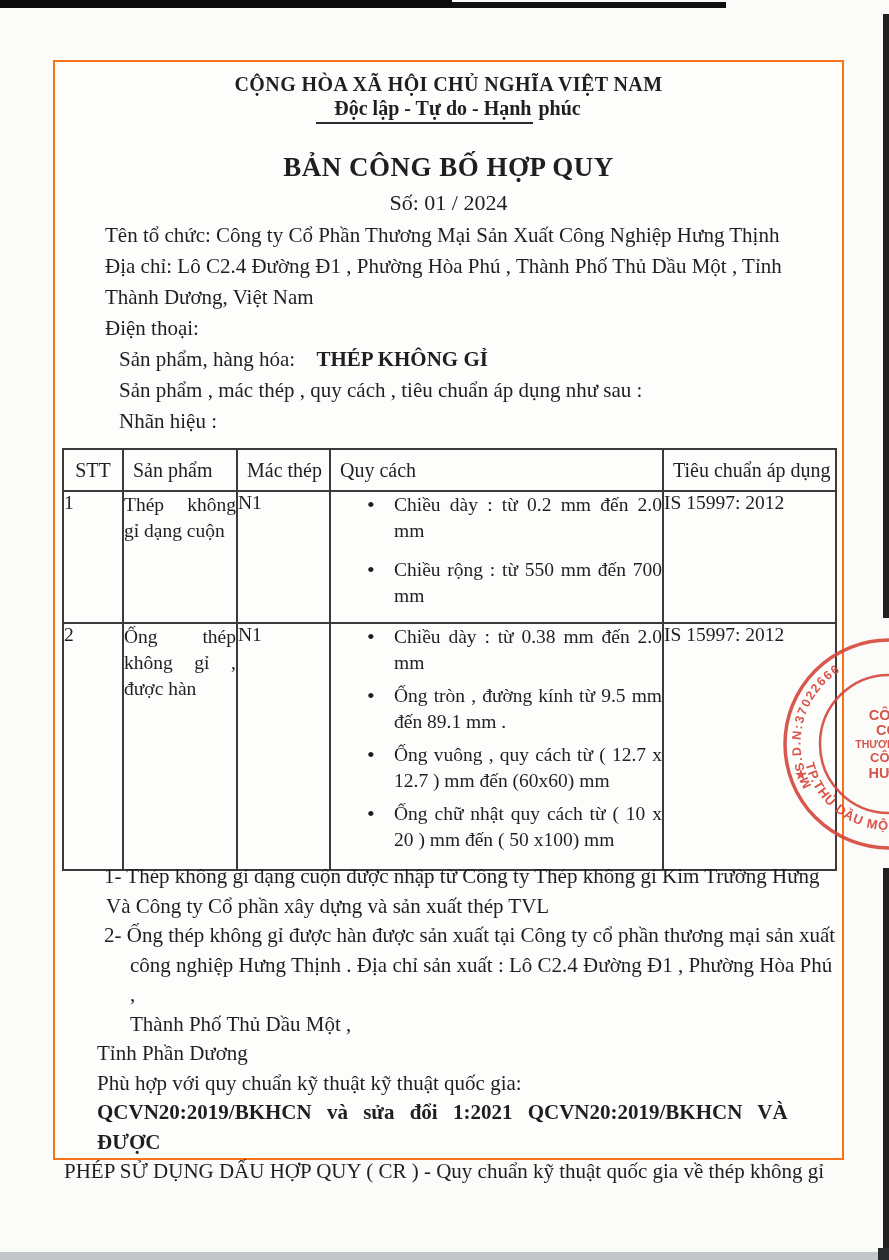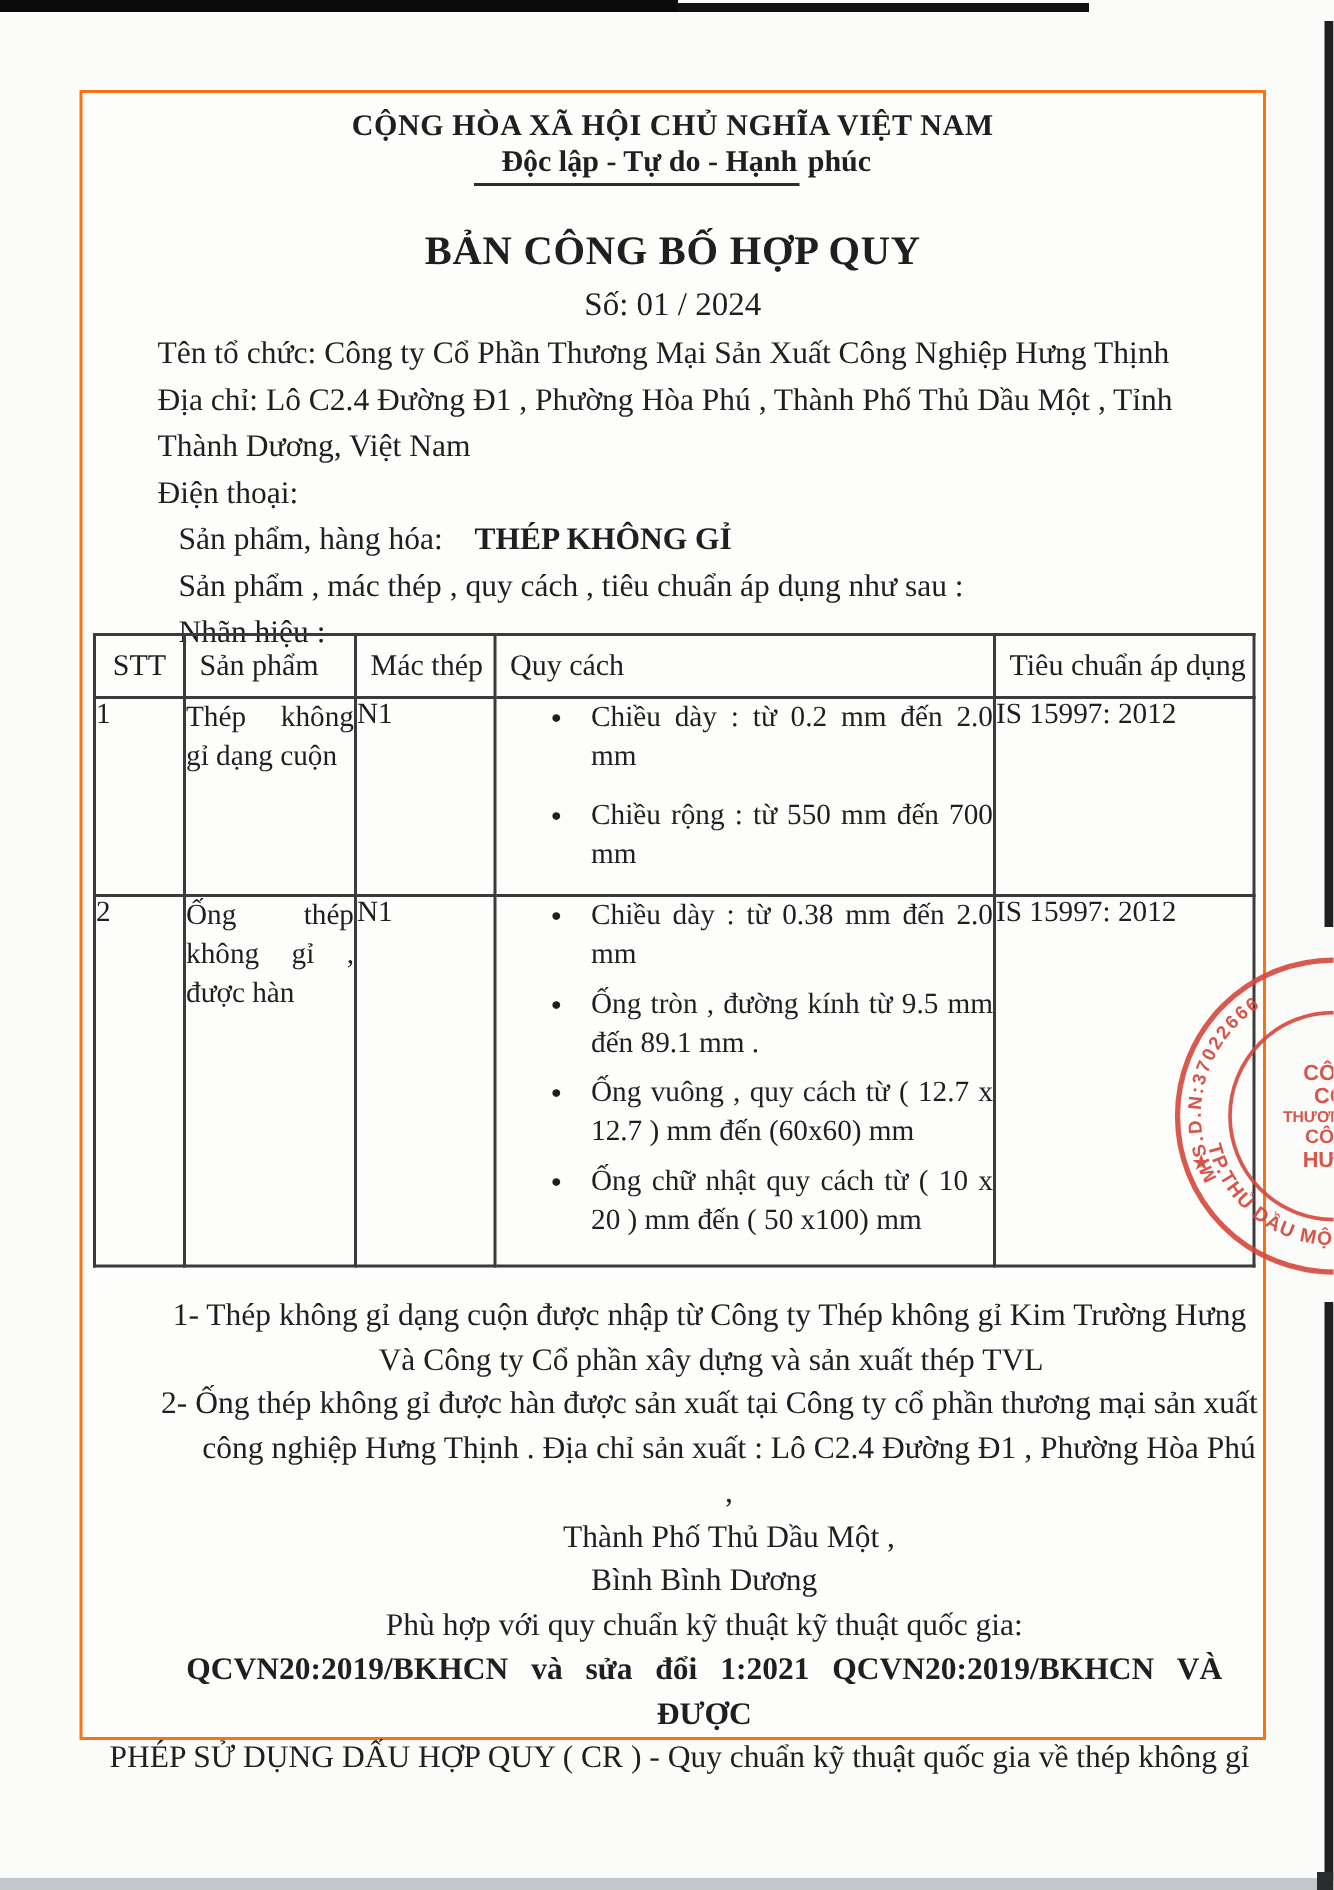--- a/index.html
+++ b/index.html
@@ -32,21 +32,21 @@
   .doc-title{top:90px;font-size:27px;font-weight:bold;letter-spacing:.5px;}
   .doc-number{top:128px;font-size:22px;}
 
   .info{top:158px;left:0;width:100%;font-size:21px;line-height:31px;}
   .info div{padding-left:50px;}
   .info .ind2{padding-left:64px;}
   .bold{font-weight:bold;margin-left:16px;}
 
   
   table.spec{
-    position:absolute;left:7px;top:360px;width:773px;
+    position:absolute;left:7px;top:386px;width:773px;
     border-collapse:collapse;table-layout:fixed;
     font-size:19.5px;
     padding-left:27px;
   }
   table.spec td,table.spec th{
     border:2px solid #3b3b3b;vertical-align:top;
     font-weight:normal;text-align:left;padding:0;
   }
   tr.hdr th{height:40px;vertical-align:middle;padding-left:9px;font-size:20px;}
   tr.hdr th.c{text-align:center;padding-left:0;}
@@ -62,21 +62,21 @@
     display:grid;grid-template-columns:30px 1fr;
     margin:0 0 7px 33px;line-height:26px;
   }
   .bitem .dot{text-align:left;padding-left:3px;}
   .dot::before{content:"•";font-size:22px;}
   .btext{text-align:justify;}
   .gap1 .bitem{margin-bottom:13px;}
 
   
   .notes{top:800px;left:9px;width:778px;font-size:21px;line-height:29.5px;}
-  .notes div{padding-left:33px;text-align:center;}
+  .notes div{padding-left:33px;}
   .notes .n-item{padding-left:40px;}
   .notes .n-item2{padding-left:42px;}
   .notes .n-hang{padding-left:66px;}
   .notes .n-flush{padding-left:0;}
   .notes .stretch{word-spacing:10px;font-weight:bold;}
 
   
   .seal{position:absolute;left:777px;top:632px;width:224px;height:224px;}
   .seal svg{display:block;}
 </style>
@@ -177,21 +177,21 @@
     </tr>
   </tbody>
     </table>
 
   <div class="abs notes">
     <div class="n-item">1- Thép không gỉ dạng cuộn được nhập từ Công ty Thép không gỉ Kim Trường Hưng</div>
     <div class="n-item2">Và Công ty Cổ phần xây dựng và sản xuất thép TVL</div>
     <div class="n-item">2- Ống thép không gỉ được hàn được sản xuất tại Công ty cổ phần thương mại sản xuất</div>
     <div class="n-hang">công nghiệp Hưng Thịnh . Địa chỉ sản xuất : Lô C2.4 Đường Đ1 , Phường Hòa Phú ,</div>
     <div class="n-hang">Thành Phố Thủ Dầu Một ,</div>
-    <div>Bình Bình Dương</div>
+    <div>Tỉnh Phần Dương</div>
     <div>Phù hợp với quy chuẩn kỹ thuật kỹ thuật quốc gia:</div>
     <div class="stretch">QCVN20:2019/BKHCN và sửa đổi 1:2021 QCVN20:2019/BKHCN VÀ ĐƯỢC</div>
     <div class="n-flush">PHÉP SỬ DỤNG DẤU HỢP QUY ( CR ) -  Quy chuẩn kỹ thuật quốc gia về thép không gỉ</div>
   </div>
 
 </div>
 
 <div class="seal">
   <svg width="224" height="224" viewBox="0 0 224 224">
     <g stroke="#d5473c" fill="none" opacity="0.9">

